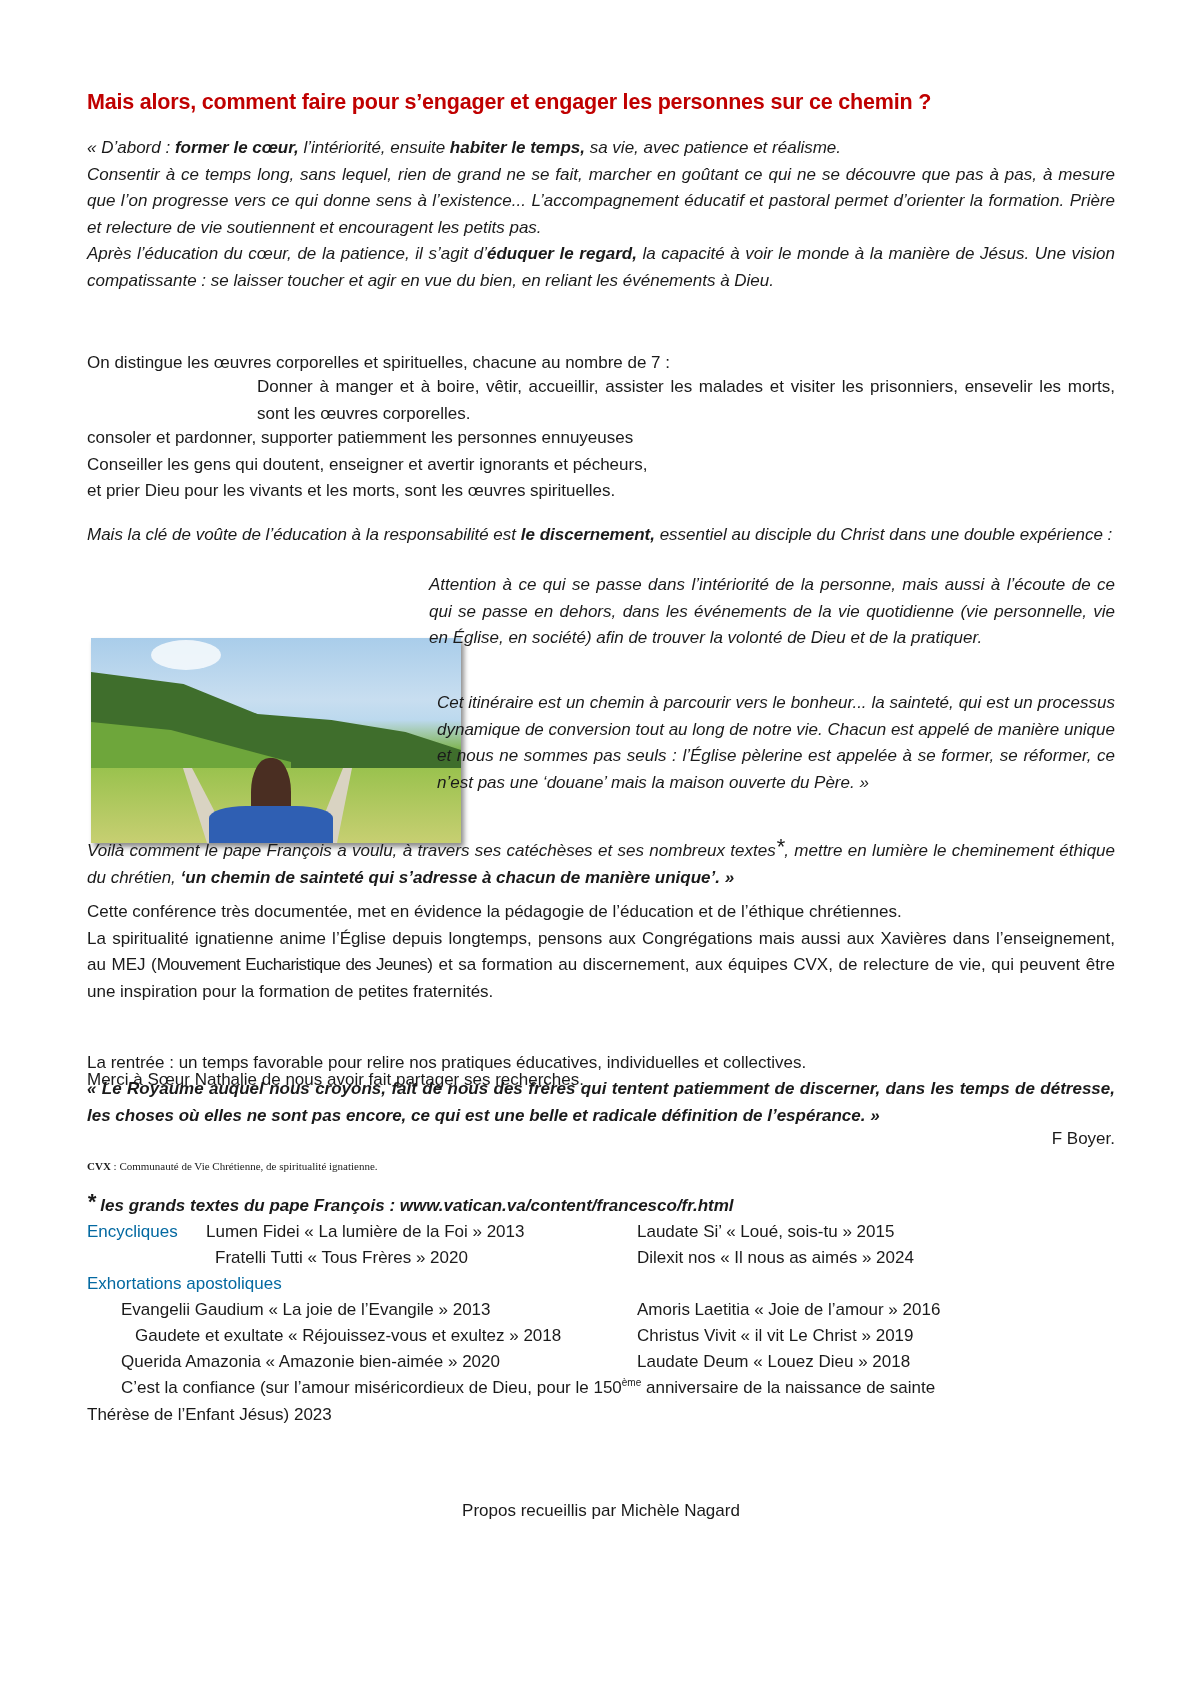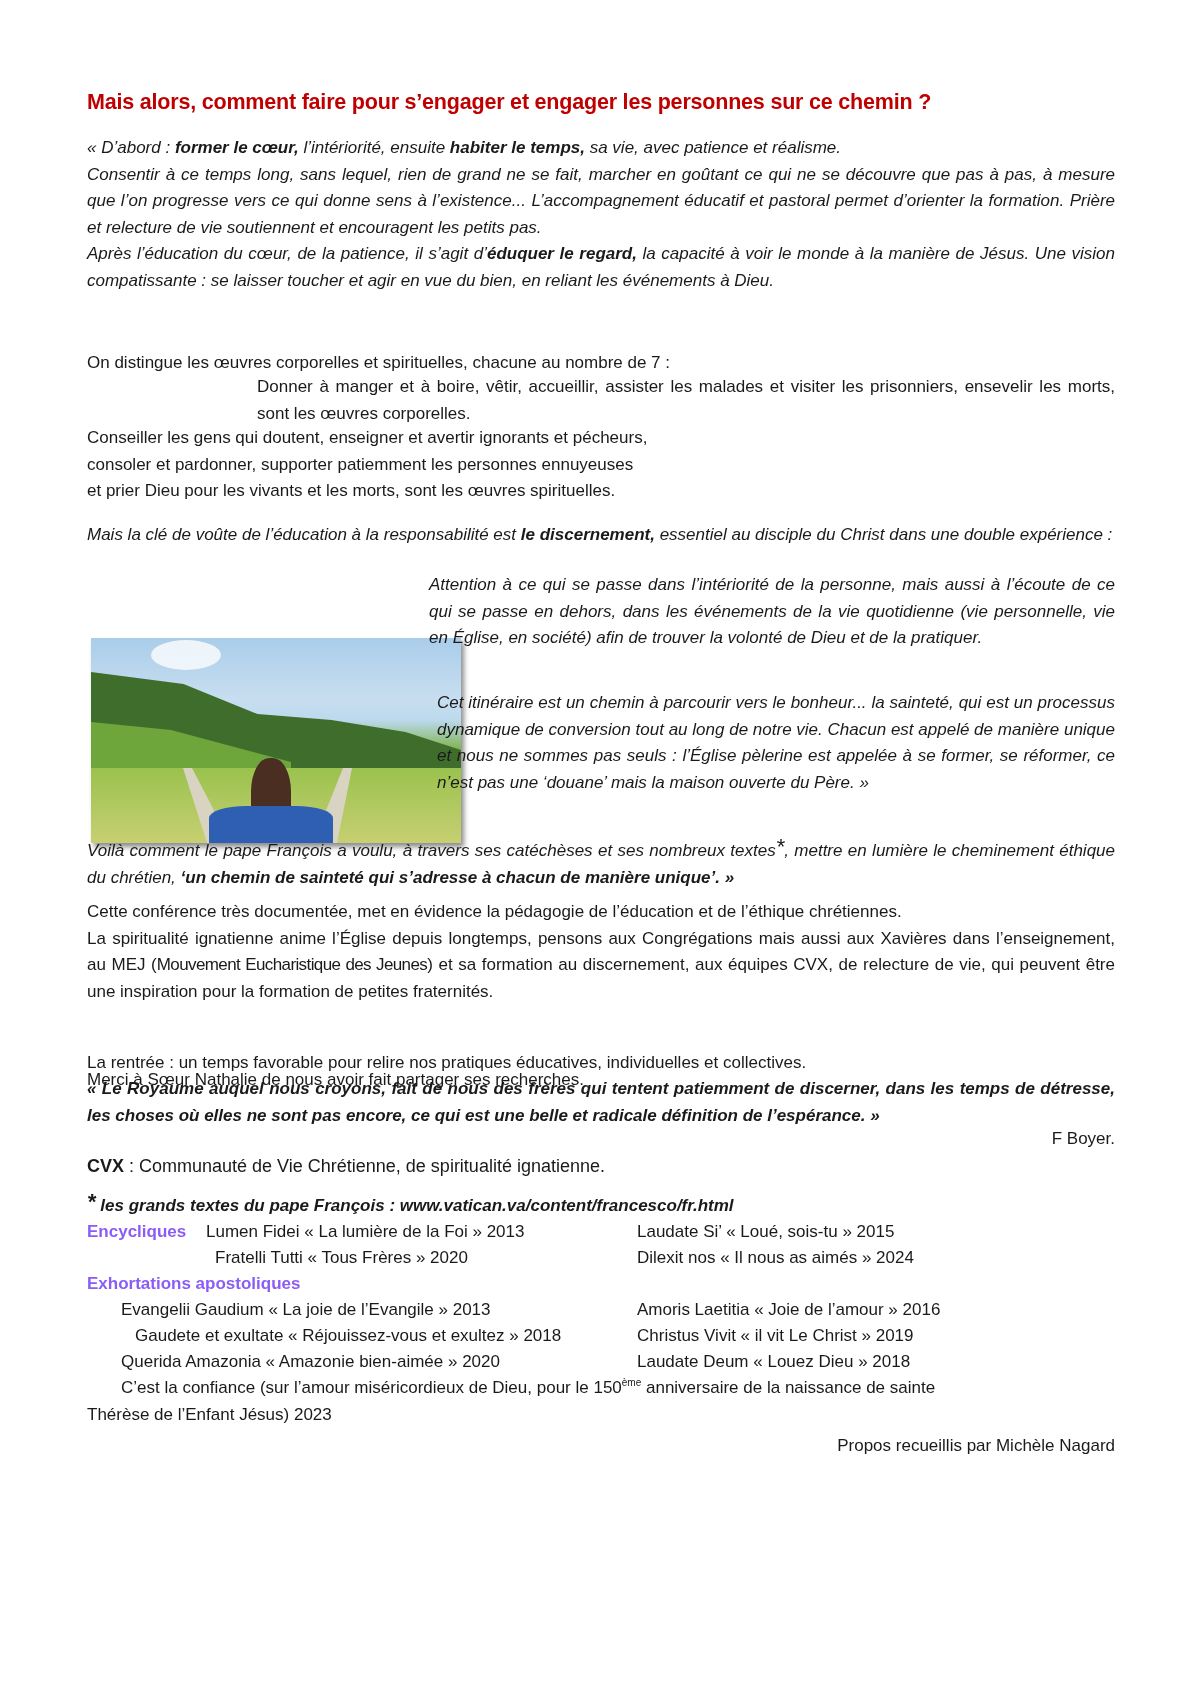--- a/index.html
+++ b/index.html
@@ -4,56 +4,56 @@
 <style>
   html, body { margin:0; padding:0; background:#ffffff; }
   body { width:1190px; height:1683px; position:relative; font-family:"Liberation Sans", sans-serif; color:#1a1a1a; overflow:hidden; }
   .page { position:absolute; left:87px; top:0; width:1028px; }
   .title { position:absolute; left:0; top:90px; font-size:21.5px; font-weight:bold; color:#c00000; white-space:nowrap; letter-spacing:-0.2px; }
   .p { position:absolute; left:0; font-size:17px; line-height:26.5px; width:1028px; }
   .it { font-style:italic; }
   .just { text-align:justify; text-align-last:left; }
   .line { display:block; white-space:nowrap; }
   b { font-weight:bold; }
-  .red { color:#8b5cf6; font-weight:bold; }
+  .red { color:#0369a1; font-weight:normal; }
   .photo { position:absolute; left:4px; top:638px; width:370px; height:205px; box-shadow:3px 4px 5px rgba(0,0,0,0.45); overflow:hidden;
     background: linear-gradient(180deg,#a9cdea 0%, #c8def0 30%, #bcd9ee 40%, #7db34a 55%, #a6c95a 70%, #c4cf7a 100%); }
   .photo .hill { position:absolute; left:0; top:10px; width:370px; height:120px; background:#3f6e2c;
     clip-path: polygon(0 20%, 25% 30%, 45% 55%, 65% 60%, 85% 70%, 100% 85%, 100% 100%, 0 100%); }
   .photo .hill2 { position:absolute; left:0; top:60px; width:200px; height:80px; background:#6ea63b;
     clip-path: polygon(0 30%, 40% 40%, 100% 80%, 100% 100%, 0 100%); }
   .photo .field { position:absolute; left:0; top:130px; width:370px; height:75px; background:linear-gradient(180deg,#9ac24e,#c7cf72); }
   .photo .road1 { position:absolute; left:80px; top:130px; width:60px; height:75px; background:#d9d3c2; clip-path: polygon(20% 0, 35% 0, 100% 100%, 60% 100%); }
   .photo .road2 { position:absolute; left:210px; top:130px; width:60px; height:75px; background:#d9d3c2; clip-path: polygon(70% 0, 85% 0, 60% 100%, 20% 100%); }
   .photo .cloud { position:absolute; left:60px; top:2px; width:70px; height:30px; background:#f4f8fc; border-radius:50%; opacity:0.9; }
   .photo .hair { position:absolute; left:160px; top:120px; width:40px; height:75px; background:#4a2e22; border-radius:45% 45% 20% 20%; }
   .photo .shirt { position:absolute; left:118px; top:168px; width:124px; height:40px; background:#2f5fb3; border-radius:30% 30% 0 0; }
-  .ref { font-size:18px; font-family:Liberation Sans, sans-serif; }
+  .ref { font-size:11px; font-family:Liberation Serif, serif; }
   .star { font-size:22px; vertical-align:top; line-height:18px; }
   sup { font-size:10px; line-height:0; }
   .col2 { position:absolute; left:550px; }
 </style>
 </head>
 <body>
 
 <div class="page">
 
   <div class="title">Mais alors, comment faire pour s’engager et engager les personnes sur ce chemin ?</div>
 
   <div class="p it just" style="top:135px;">
     <span class="line"><span>« D’abord : </span><b>former le cœur,</b><span> l’intériorité, ensuite </span><b>habiter le temps,</b><span> sa vie, avec patience et réalisme.</span></span>
     <span style="display:block;">Consentir à ce temps long, sans lequel, rien de grand ne se fait, marcher en goûtant ce qui ne se découvre que pas à pas, à mesure que l’on progresse vers ce qui donne sens à l’existence... L’accompagnement éducatif et pastoral permet d’orienter la formation. Prière et relecture de vie soutiennent et encouragent les petits pas.</span>
     <span style="display:block;"><span>Après l’éducation du cœur, de la patience, il s’agit d’</span><b>éduquer le regard,</b><span> la capacité à voir le monde à la manière de Jésus. Une vision compatissante : se laisser toucher et agir en vue du bien, en reliant les événements à Dieu.</span></span>
   </div>
 
   <div class="p" style="top:350px;">On distingue les œuvres corporelles et spirituelles, chacune au nombre de 7 :</div>
   <div class="p just" style="top:374px; left:170px; width:858px;">Donner à manger et à boire, vêtir, accueillir, assister les malades et visiter les prisonniers, ensevelir les morts, sont les œuvres corporelles.</div>
   <div class="p" style="top:425px;">
+    <span class="line">consoler et pardonner, supporter patiemment les personnes ennuyeuses</span>
     <span class="line">Conseiller les gens qui doutent, enseigner et avertir ignorants et pécheurs,</span>
-    <span class="line">consoler et pardonner, supporter patiemment les personnes ennuyeuses</span>
     <span class="line">et prier Dieu pour les vivants et les morts, sont les œuvres spirituelles.</span>
   </div>
 
   <div class="p it just" style="top:522px;">
     <span>Mais la clé de voûte de l’éducation à la responsabilité est </span><b>le discernement,</b><span> essentiel au disciple du Christ dans une double expérience :</span>
   </div>
 
   <div class="photo">
     <div class="cloud"></div>
       <div class="hill"></div>
@@ -112,14 +112,14 @@
   </div>
   <div class="p" style="top:1349px;">
     <span style="position:absolute; left:34px;">Querida Amazonia « Amazonie bien-aimée » 2020</span>
     <span class="col2">Laudate Deum « Louez Dieu » 2018</span>
   </div>
   <div class="p" style="top:1375px;">
     <span class="line" style="padding-left:34px;"><span>C’est la confiance (sur l’amour miséricordieux de Dieu, pour le 150</span><sup>ème</sup><span> anniversaire de la naissance de sainte</span></span>
     <span class="line">Thérèse de l’Enfant Jésus) 2023</span>
   </div>
 
-  <div class="p" style="top:1433px; text-align:right;">Propos recueillis par Michèle Nagard</div>
+  <div class="p" style="top:1498px; text-align:center;">Propos recueillis par Michèle Nagard</div>
 </div>
 
 </body></html>

